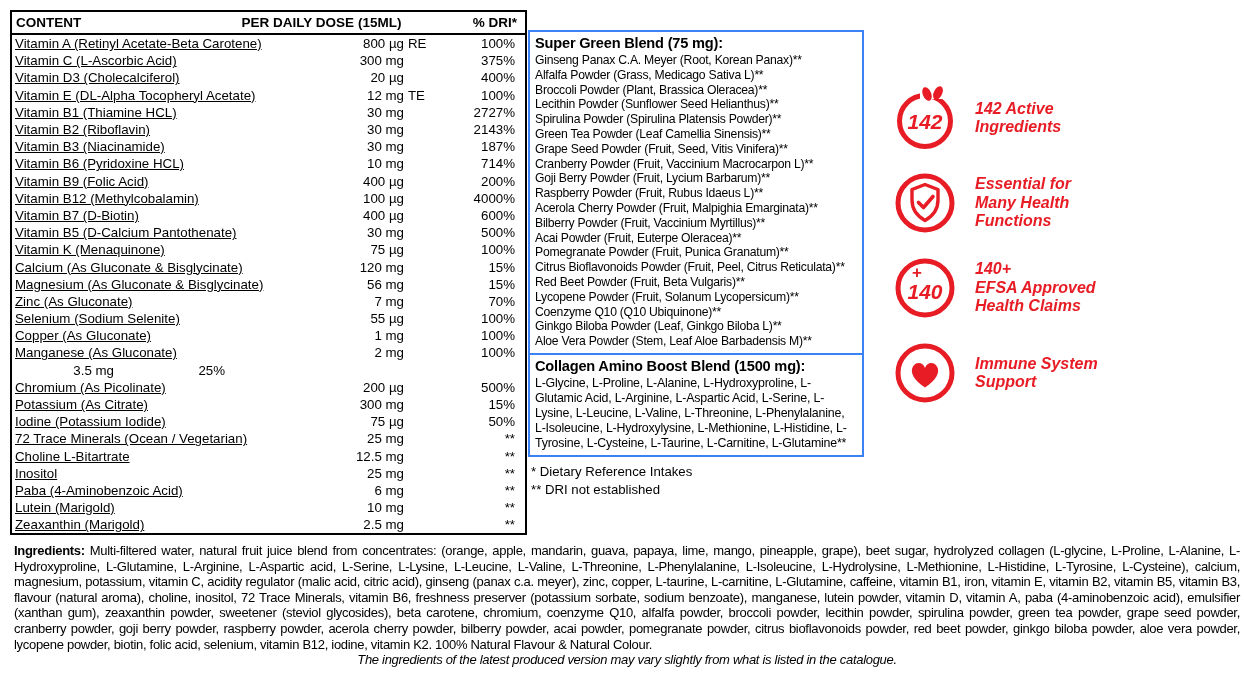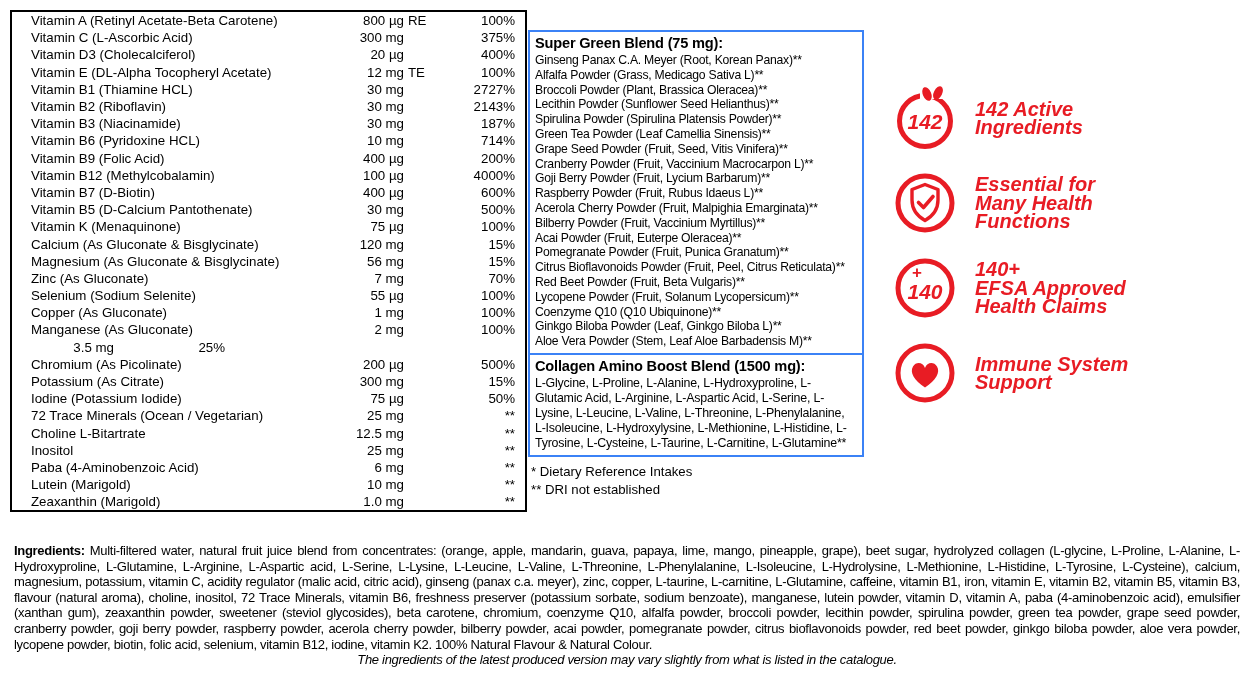--- a/index.html
+++ b/index.html
@@ -8,56 +8,61 @@
 
   
   #nutrient-table{position:absolute;left:10px;top:10px;width:513px;
     border:2px solid #000;background:#fff;}
   .thead{display:flex;align-items:center;height:21px;border-bottom:2px solid #000;
     font-weight:bold;font-size:13.5px;}
   .th-content{width:210px;padding-left:4px;}
   .th-dose{flex:1;text-align:center;}
   .th-dri{width:100px;text-align:right;padding-right:8px;}
   .trow{display:flex;align-items:center;height:17.2px;font-size:13.3px;white-space:nowrap;}
-  .td-name{flex:1;padding-left:19px;overflow:hidden;}
+  .td-name{flex:1;padding-left:3px;overflow:hidden;text-decoration:underline;}
   .td-dose{width:102px;text-align:right;}
   .td-suffix{width:25px;text-align:left;padding-left:4px;font-size:13.3px;}
   .td-dri{width:82px;text-align:right;padding-right:10px;}
 
   
   #blends{position:absolute;left:528px;top:30px;width:336px;}
   .blend-box{border:2px solid #3b82f6;background:#fff;padding:2px 5px 4px 5px;margin-bottom:-2px;}
   .blend-title{font-weight:bold;font-size:14.6px;line-height:19px;letter-spacing:-0.2px;}
   .blend-item{font-size:12.2px;line-height:14.8px;letter-spacing:-0.25px;white-space:nowrap;overflow:hidden;}
   .blend-text{font-size:12.4px;line-height:15.1px;letter-spacing:-0.2px;}
   #footnotes{margin-top:8px;padding-left:3px;}
   .footnote{font-size:13.2px;line-height:18px;}
 
   
   #badges{position:absolute;left:893px;top:86px;width:340px;}
   .badge{display:flex;align-items:center;margin-bottom:21px;}
   .badge-icon{width:64px;height:64px;flex:0 0 64px;}
   .badge-label{margin-left:18px;color:var(--red);font-weight:bold;font-style:italic;
-    font-size:20px;line-height:18.5px;white-space:pre-line;}
+    font-size:16px;line-height:18.5px;white-space:pre-line;}
 
   
   #ingredients{position:absolute;left:14px;top:543px;width:1226px;
     font-size:13px;line-height:15.6px;letter-spacing:-0.3px;text-align:justify;}
   #ingredients .lead{font-weight:bold;}
   #disclaimer{font-style:italic;text-align:center;letter-spacing:-0.3px;font-size:13px;line-height:16px;}
 
   :root{--red:#e81c24;}
   svg text{font-family:"Liberation Sans",sans-serif;}
 </style>
 </head>
 <body>
 
 <div id="page">
 
   <div id="nutrient-table">
+    <div class="thead">
+      <div class="th-content">CONTENT</div>
+      <div class="th-dose">PER DAILY DOSE (15ML)</div>
+      <div class="th-dri">% DRI*</div>
+    </div>
     <div>
 
         <div class="trow">
           <div class="td-name">Vitamin A (Retinyl Acetate-Beta Carotene)</div>
           <div class="td-dose">800 µg</div>
           <div class="td-suffix">RE</div>
           <div class="td-dri">100%</div>
         </div>
 
         <div class="trow">
@@ -243,21 +248,21 @@
 
         <div class="trow">
           <div class="td-name">Lutein (Marigold)</div>
           <div class="td-dose">10 mg</div>
           <div class="td-suffix"></div>
           <div class="td-dri">**</div>
         </div>
 
         <div class="trow">
           <div class="td-name">Zeaxanthin (Marigold)</div>
-          <div class="td-dose">1.0 mg</div>
+          <div class="td-dose">2.5 mg</div>
           <div class="td-suffix"></div>
           <div class="td-dri">**</div>
         </div>
       </div>
   </div>
 
   <div id="blends">
     <div class="blend-box">
       <div class="blend-title">Super Green Blend (75 mg):</div>
       <div>

